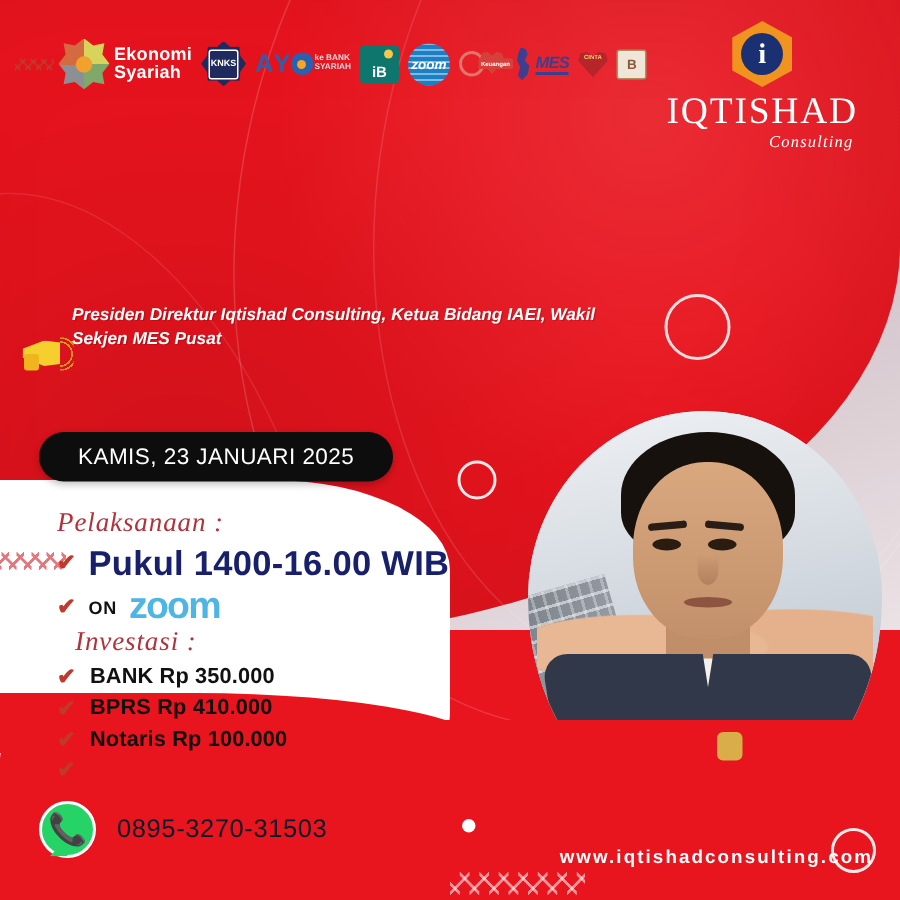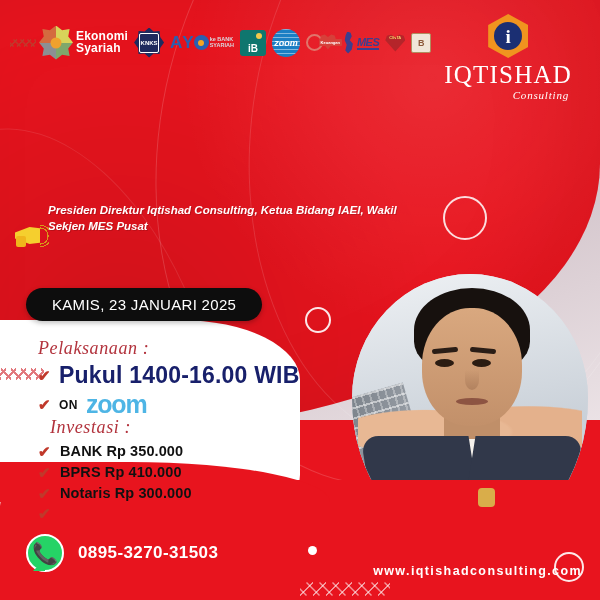--- a/index.html
+++ b/index.html
@@ -322,21 +322,21 @@
     position: relative; display:flex;align-items:center;justify-content:center;
     border: 2px solid #fff;
   }
   .wa-icon::after {
     content:""; position:absolute; left:5px; bottom:-1px; width:12px;height:12px;background:#25d366;
     clip-path: polygon(0 100%, 100% 0, 100% 100%);
   }
   .wa-icon i {
     font-style: normal; color:#fff; font-size:21px; line-height:1; z-index:2;
   }
-  .wa-num { color: #ffffff; font-size: 17px; font-weight: 700; letter-spacing: .4px; }
+  .wa-num { color: #0f172a; font-size: 17px; font-weight: 400; letter-spacing: .4px; }
 
   .site {
     position: absolute; right: 18px; bottom: 22px;
     color: #fff; font-size: 12.5px; font-weight: 700; letter-spacing: 1.4px;
   }
   .zig-bottom {
     position: absolute; left: 300px; bottom: 0px; width: 90px; height: 22px;
     background:
       linear-gradient(135deg, transparent 46%, rgba(255,255,255,.55) 46% 54%, transparent 54%) 0 0/13px 22px repeat-x,
       linear-gradient(45deg, transparent 46%, rgba(255,255,255,.55) 46% 54%, transparent 54%) 6.5px 0/13px 22px repeat-x;
@@ -481,21 +481,21 @@
     <div class="inv-item">
       <span class="chk">✔</span>
       <span class="inv-txt">BANK Rp 350.000</span>
     </div>
     <div class="inv-item">
       <span class="chk">✔</span>
       <span class="inv-txt">BPRS Rp 410.000</span>
     </div>
     <div class="inv-item">
       <span class="chk">✔</span>
-      <span class="inv-txt">Notaris Rp 300.000</span>
+      <span class="inv-txt">Notaris Rp 100.000</span>
     </div>
     <div class="inv-item">
       <span class="chk">✔</span>
     </div>
   </div>
 
   <div class="wa">
     <div class="wa-icon">
         <i>📞</i>
       </div>

